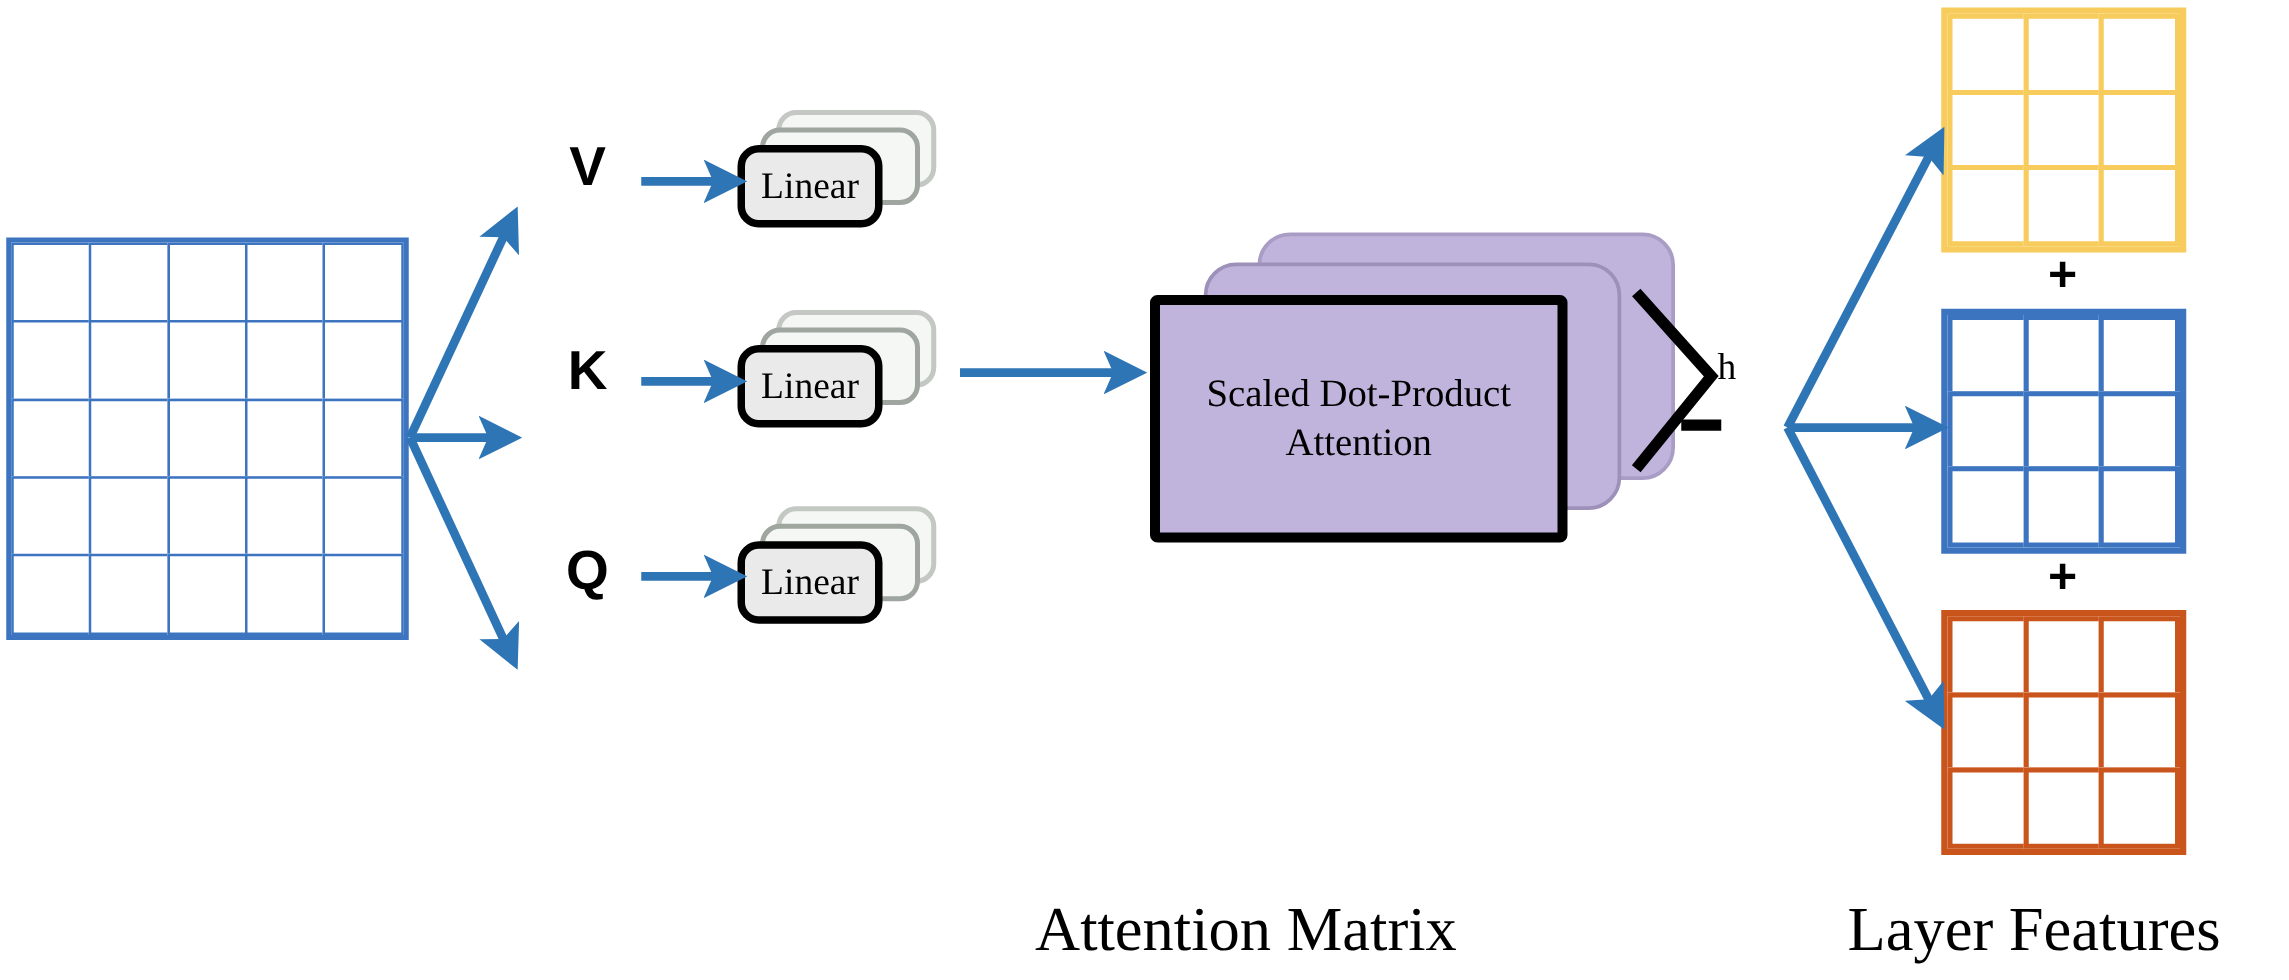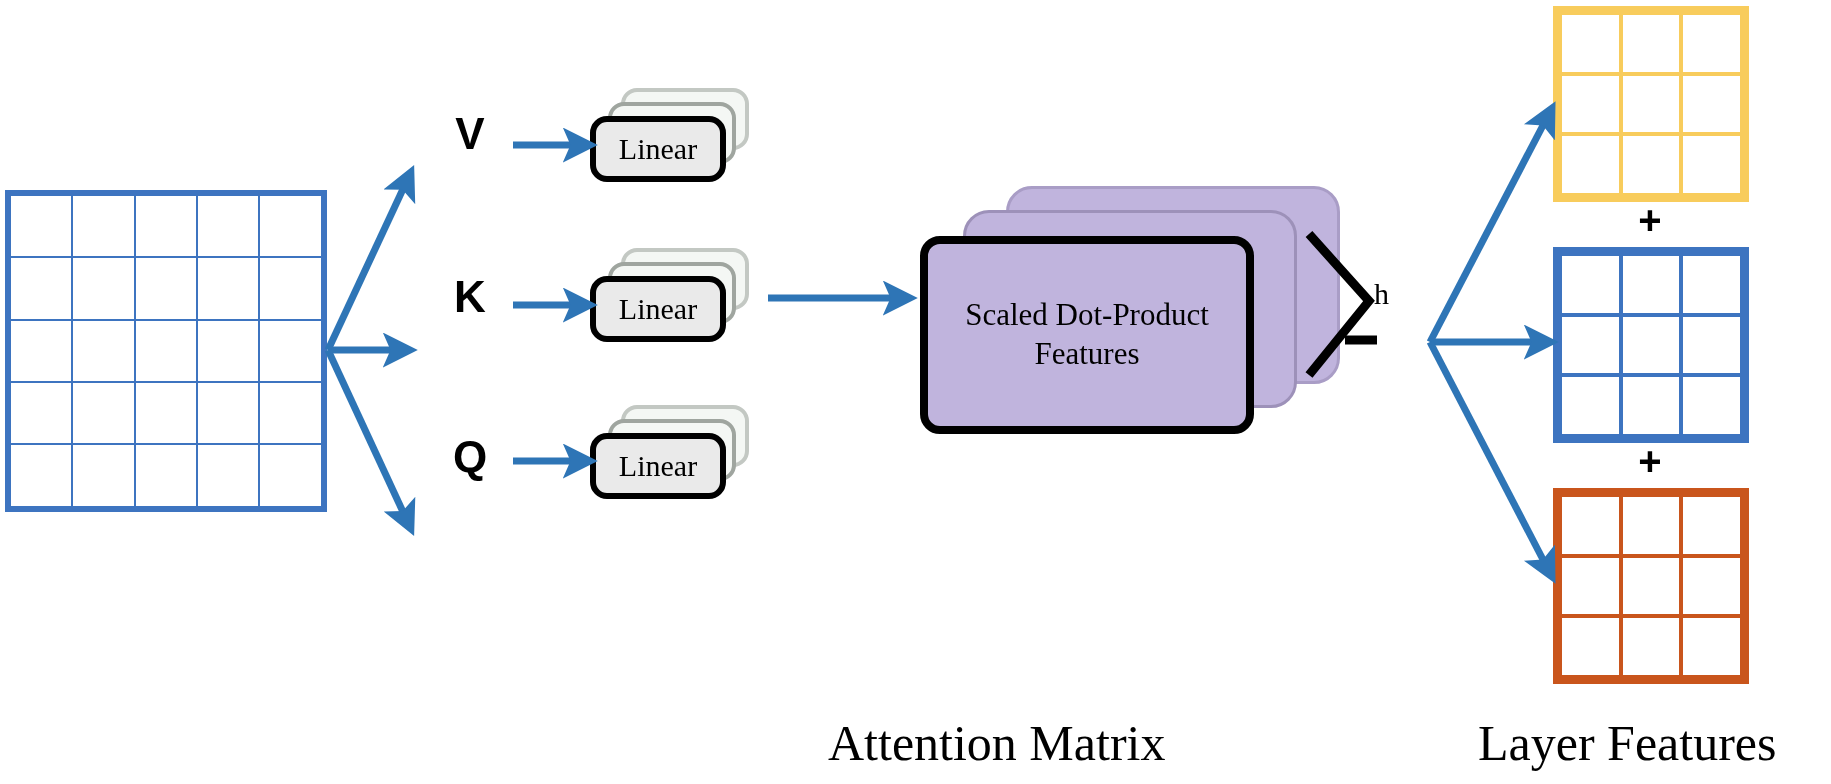--- a/index.html
+++ b/index.html
@@ -106,21 +106,21 @@
   .linear-ghost {
     width: 128px;
     height: 62px;
     background: #f4f7f4;
   }
   .linear-ghost.g2 { left: 31px; top: 0px;  border: 4px solid #c3c8c3; }
   .linear-ghost.g1 { left: 18px; top: 14px; border: 4px solid #9fa59f; }
   .linear-box {
     left: 0px;
     top: 28px;
-    width: 136px;
+    width: 116px;
     height: 66px;
     background: #eaeaea;
     border: 6px solid #000000;
     border-radius: 17px;
     display: flex;
     align-items: center;
     justify-content: center;
     font-family: "Liberation Serif", "DejaVu Serif", serif;
     font-size: 30px;
     color: #000000;
@@ -141,21 +141,21 @@
     background: #c0b4dd;
   }
   .attn-ghost.g2 { left: 86px; top: 0px;  width: 334px; height: 198px; border: 3px solid #a99dc6; }
   .attn-ghost.g1 { left: 43px; top: 24px; width: 334px; height: 198px; border: 3px solid #9d91b9; }
   .attn-box {
     left: 0px;
     top: 50px;
     width: 334px;
     height: 198px;
     border: 8px solid #000000;
-    border-radius: 20px;
+    border-radius: 6px;
     display: flex;
     align-items: center;
     justify-content: center;
     text-align: center;
     font-family: "Liberation Serif", "DejaVu Serif", serif;
     font-size: 31px;
     line-height: 1.25;
     color: #000000;
   }
 
@@ -244,21 +244,21 @@
     <div class="linear-ghost g1"></div>
     <div class="linear-box">Linear</div>
   </div>
 
   <div id="attention-stack">
     <div class="attn-ghost g2"></div>
     <div class="attn-ghost g1"></div>
     <div class="attn-box">
       <span>
         <span>Scaled Dot-Product</span><br>
-        <span>Features</span>
+        <span>Attention</span>
       </span>
     </div>
   </div>
 
   <div id="h-label">h</div>
 
   <div class="matrix out-matrix" id="out-matrix-yellow">
     <div class="cell"></div>
     <div class="cell"></div>
     <div class="cell"></div>

